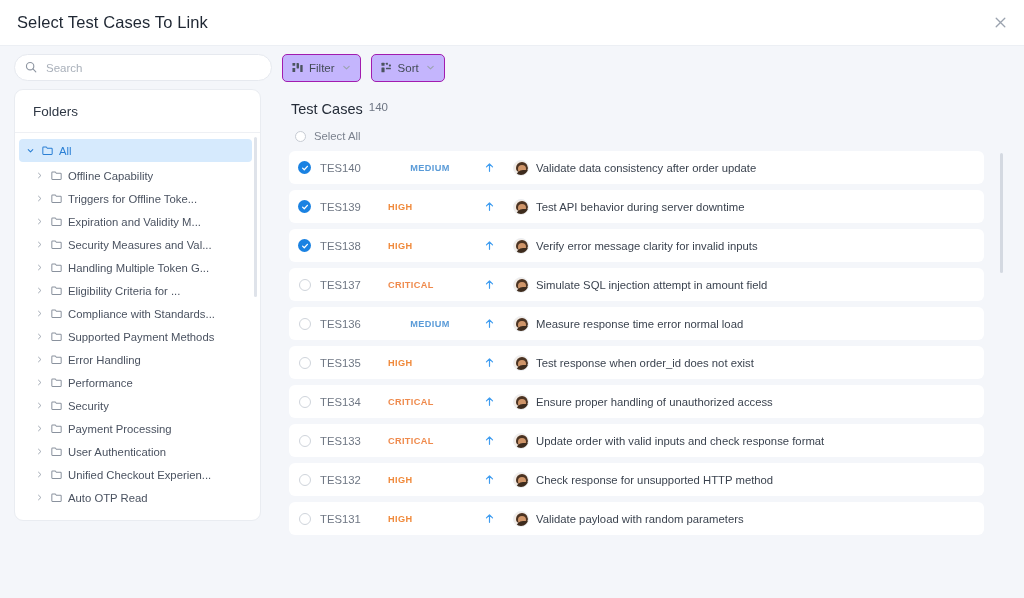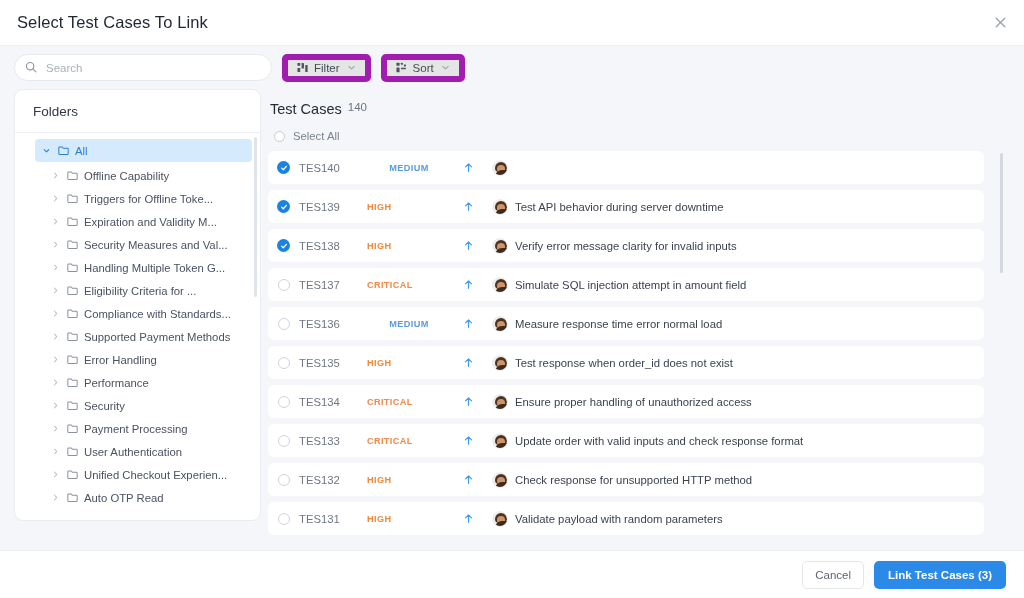--- a/index.html
+++ b/index.html
@@ -66,39 +66,39 @@
   .search-box input {
     border: 0; outline: 0; background: transparent;
     font-family: "Liberation Sans", sans-serif;
     font-size: 11.5px; color: #3c444f;
     width: 100%;
   }
   .search-box input::placeholder { color: #a9b0ba; }
 
   .tb-btn {
     height: 28px;
-    background: #e5e5e5;
-    border: 6px solid #a21caf;
+    background: #c4b5fd;
+    border: 1px solid #a21caf;
     border-radius: 5px;
     display: flex; align-items: center;
     gap: 6px;
     padding: 0 9px;
     font-size: 11.5px;
     color: #434b57;
     cursor: pointer;
   }
   .tb-btn .ic { color: #4b535f; display: flex; }
   .tb-btn .chev { color: #9aa2ae; display: flex; margin-left: 1px; }
 
   
   .body {
     flex: 1 1 auto;
     display: flex;
     padding: 0 14px;
-    gap: 7px;
+    gap: 28px;
     min-height: 0;
     overflow: hidden;
   }
 
   
   .folders-panel {
     width: 247px;
     flex: 0 0 247px;
     background: #ffffff;
     border: 1px solid #e9ecf1;
@@ -119,21 +119,21 @@
     flex: 1 1 auto;
     overflow: hidden;
     padding: 6px 0 10px 0;
     position: relative;
   }
   .folder-row {
     height: 23px;
     display: flex; align-items: center;
     gap: 6px;
     padding-left: 8px;
-    margin: 0 8px 0 20px;
+    margin: 0 8px 0 4px;
     border-radius: 4px;
     font-size: 11.3px;
     color: #4a5260;
     cursor: pointer;
   }
   .folder-row.root {
     background: #d6eafd;
     color: #2a7fd4;
     margin-bottom: 2px;
   }
@@ -588,20 +588,21 @@
                   <path d="M6 10.2 V2.2 M2.7 5.4 L6 2.1 L9.3 5.4"></path>
                 </svg>
               </span>
               <span class="av-cell">
                 <span class="avatar">
                   <span class="hair"></span>
                   <span class="face"></span>
                   <span class="body"></span>
                 </span>
               </span>
+              <span class="ttl-cell">Validate data consistency after order update</span>
             </div>
             <div class="row">
               <span class="cb-cell">
                 <span class="cb-on">
                   <svg width="8" height="8" viewBox="0 0 10 10" fill="none" stroke="currentColor" stroke-width="1.6" stroke-linecap="round" stroke-linejoin="round">
                     <path d="M2 5.2 L4.1 7.2 L8 2.9"></path>
                   </svg>
                 </span>
               </span>
               <span class="id-cell">TES139</span>
@@ -783,17 +784,13 @@
                 </span>
               </span>
               <span class="ttl-cell">Validate payload with random parameters</span>
             </div>
           </div>
         <div class="rsb"></div>
       </div>
     </div>
   </div>
 
-  <div class="footer">
-    <div class="btn-cancel">Cancel</div>
-    <div class="btn-primary">Link Test Cases (3)</div>
-  </div>
 </div>
 
 </body></html>

